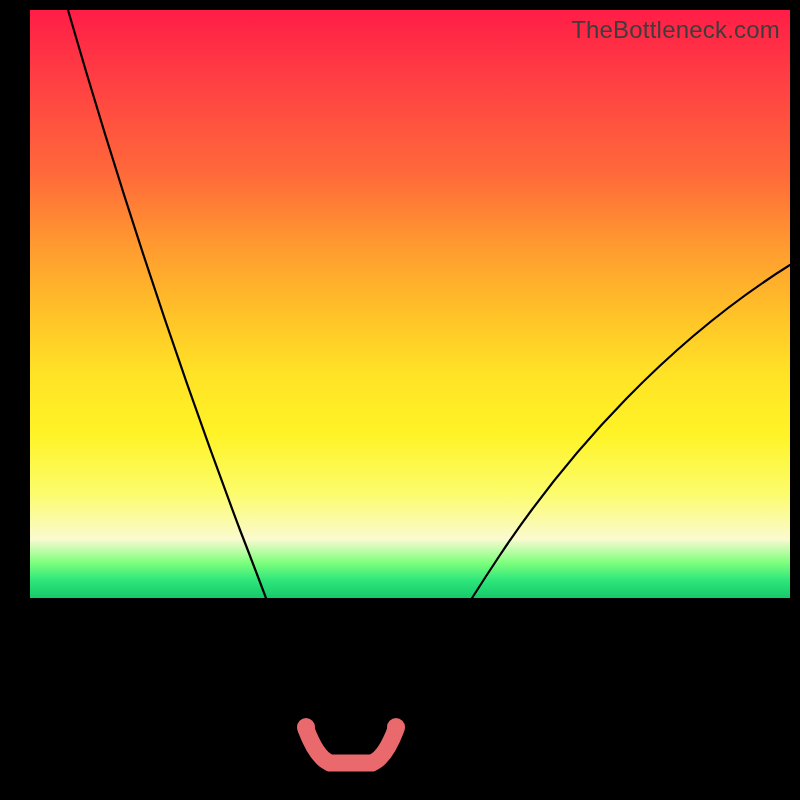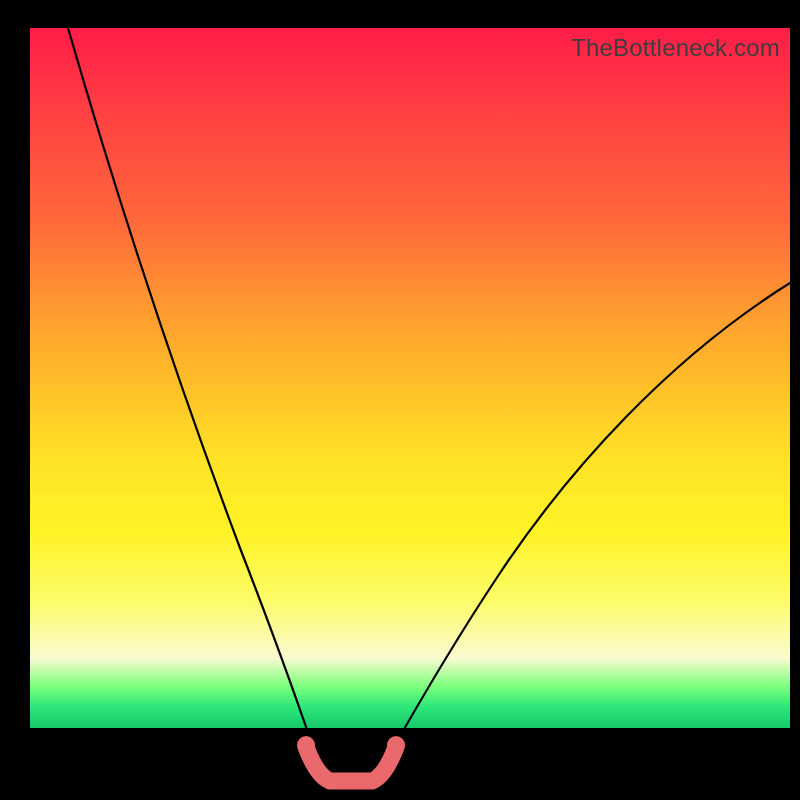--- a/index.html
+++ b/index.html
@@ -13,23 +13,23 @@
   }
   .frame {
     position: relative;
     width: 800px;
     height: 800px;
     background: #000;
   }
   .plot {
     position: absolute;
     left: 30px;
-    top: 28px;
+    top: 10px;
     width: 760px;
-    height: 700px;
+    height: 588px;
     
     background: linear-gradient(
       to bottom,
       #ff1d47 0%,
       #ff3a44 10%,
       #ff6a3a 28%,
       #ff9a30 40%,
       #ffc328 52%,
       #ffe326 62%,
       #fff326 72%,

